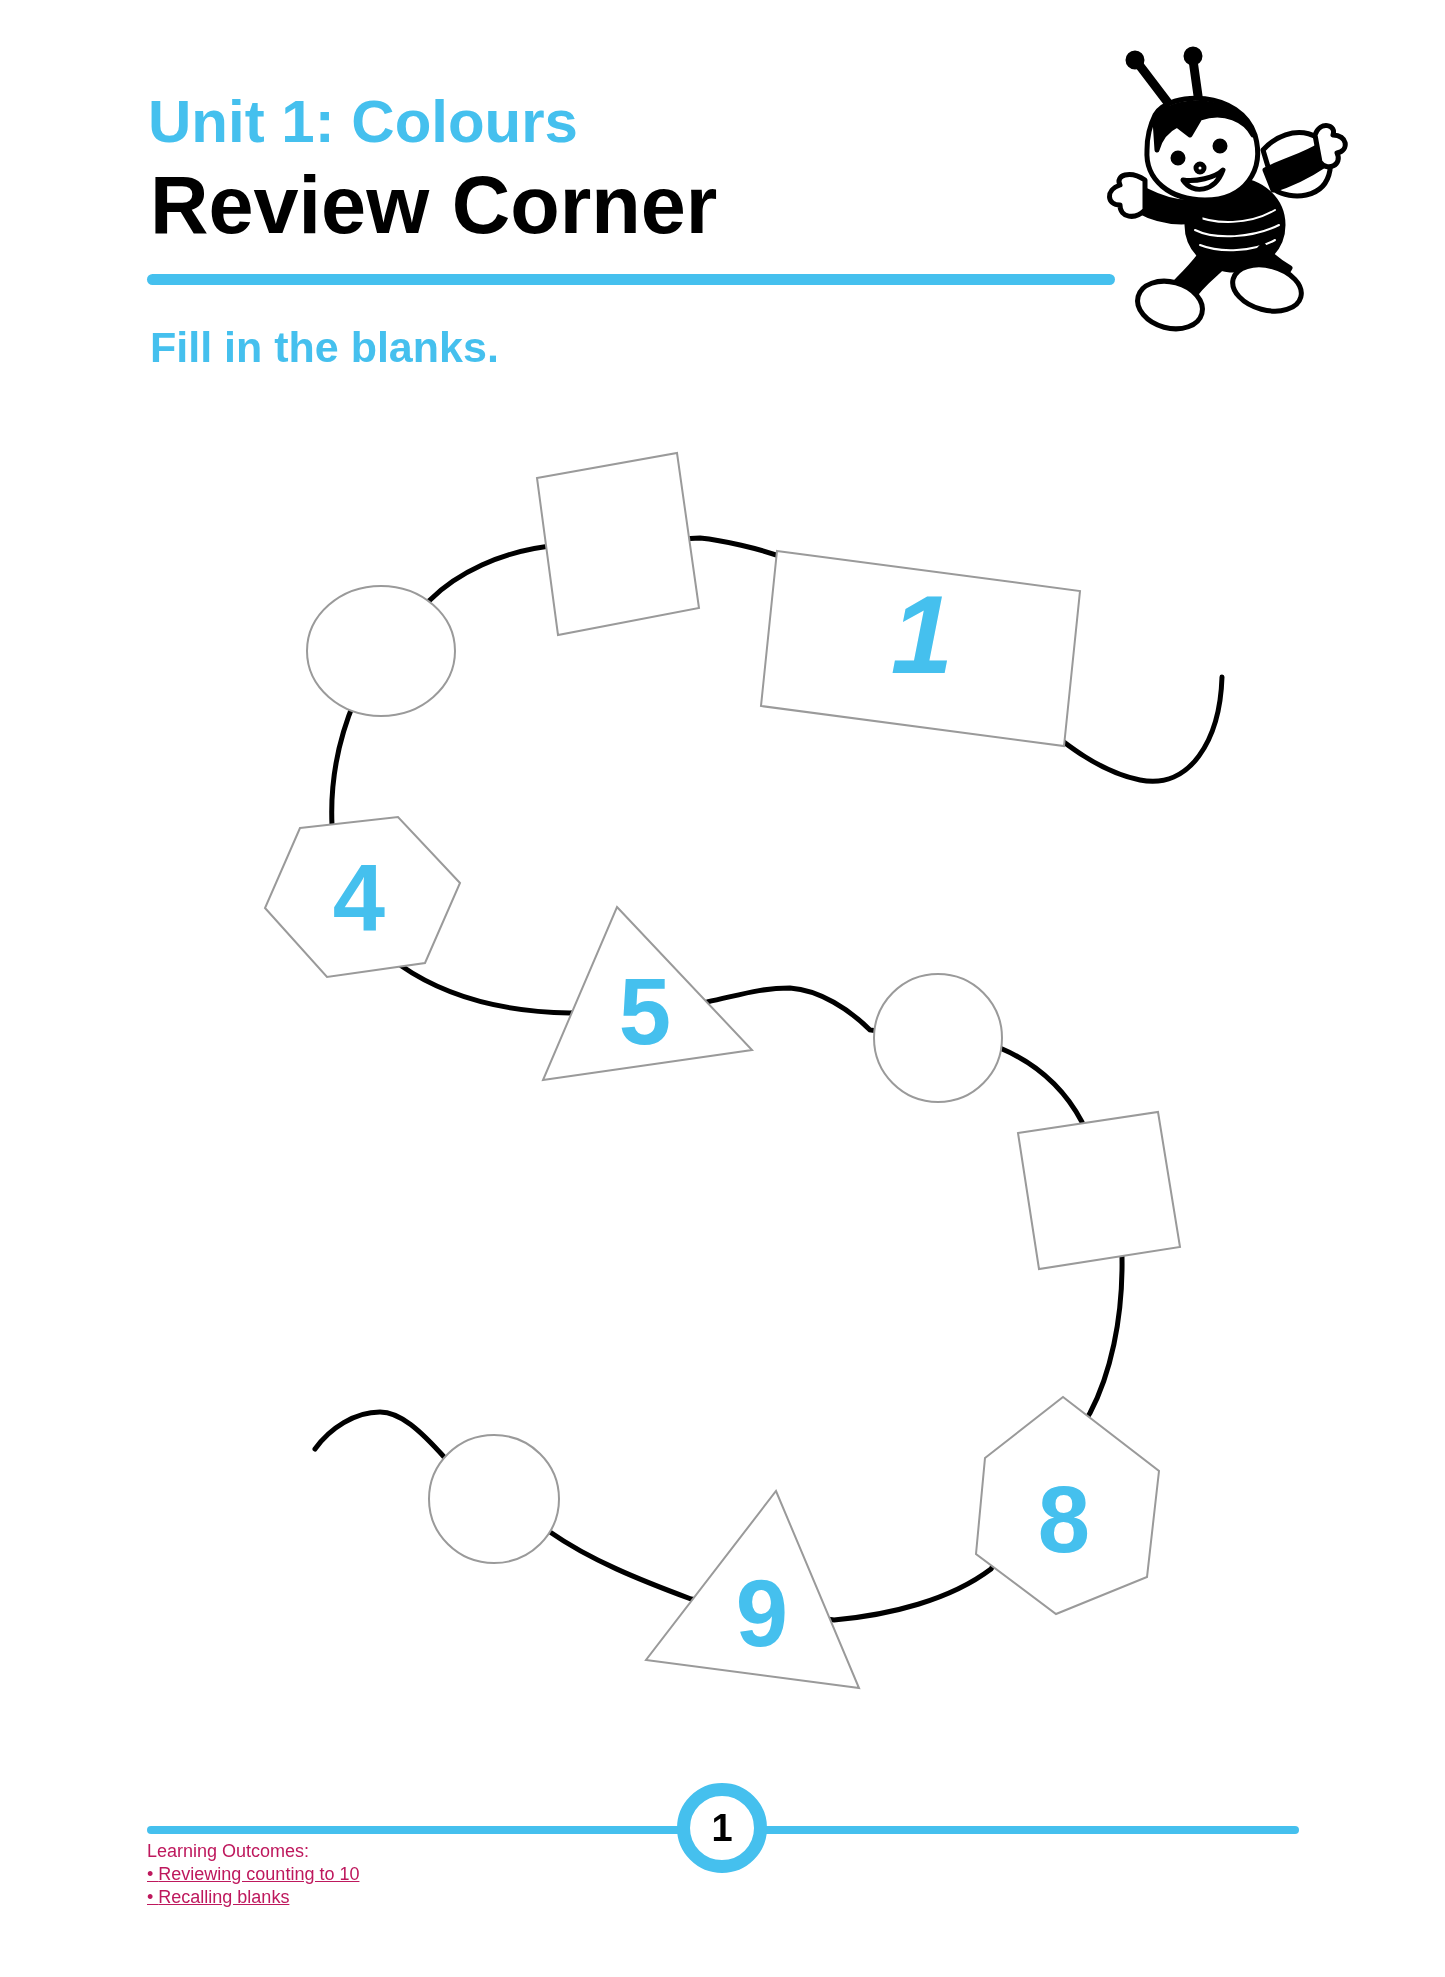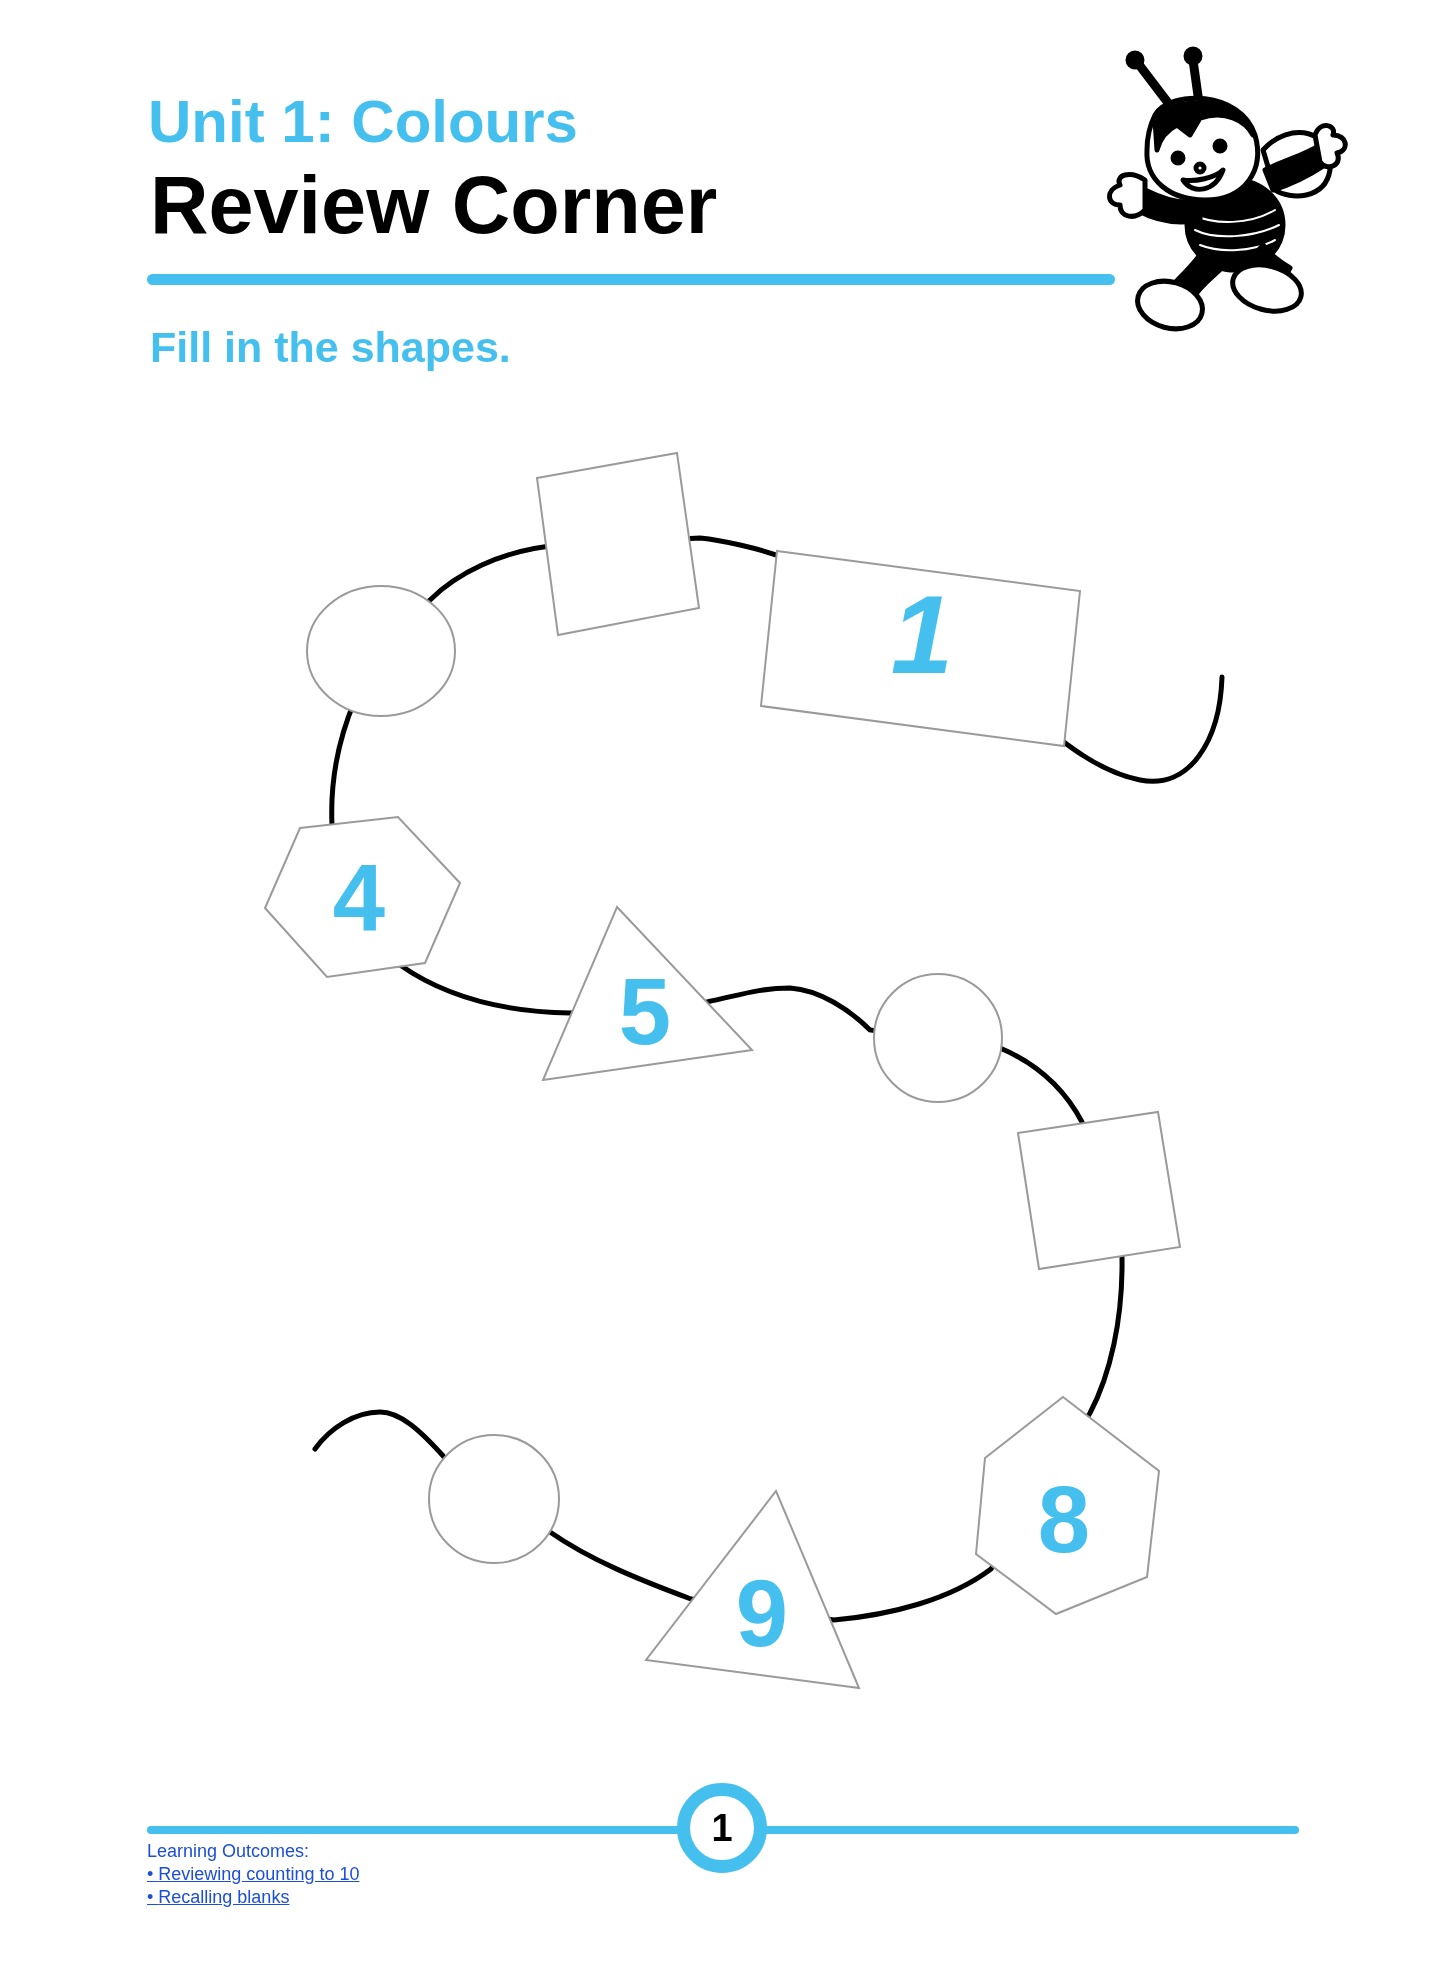--- a/index.html
+++ b/index.html
@@ -8,31 +8,31 @@
   .unit-title { left: 148px; top: 92px; font-size: 60px; font-weight: bold; color: #45c0ee; white-space: nowrap; line-height: 1; }
   .page-title { left: 150px; top: 165px; font-size: 81px; font-weight: bold; color: #000; white-space: nowrap; line-height: 1; letter-spacing: 0px; }
   .header-rule { left: 147px; top: 274px; width: 968px; height: 11px; background: #45c0ee; border-radius: 6px; }
   .instruction { left: 150px; top: 326px; font-size: 43px; font-weight: bold; color: #45c0ee; white-space: nowrap; line-height: 1; }
   .mascot { left: 1075px; top: 40px; width: 300px; height: 300px; }
   .activity { left: 0; top: 0; width: 1445px; height: 1977px; }
   .digit { font-family: "Liberation Sans", sans-serif; font-weight: bold; fill: #45c0ee; }
   .footer-rule { left: 147px; top: 1826px; width: 1152px; height: 8px; background: #45c0ee; border-radius: 4px; }
   .page-badge { left: 677px; top: 1783px; width: 64px; height: 64px; border: 13px solid #45c0ee; border-radius: 50%; background: #fff; text-align: center; }
   .page-num { display: block; font-size: 38px; font-weight: bold; color: #000; line-height: 64px; }
-  .outcomes { left: 147px; top: 1840px; font-size: 18px; color: #1d4ed8; line-height: 23px; }
+  .outcomes { left: 147px; top: 1840px; font-size: 18px; color: #be185d; line-height: 23px; }
   .outcomes ul { list-style: none; margin: 0; padding: 0; text-decoration: underline; }
   .outcomes li::before { content: "\2022\00a0"; }
 </style>
 </head>
 <body>
 
 <div class="abs unit-title">Unit 1: Colours</div>
 <div class="abs page-title">Review Corner</div>
 <div class="abs header-rule"></div>
-<div class="abs instruction">Fill in the shapes.</div>
+<div class="abs instruction">Fill in the blanks.</div>
 
 <svg class="abs mascot" viewBox="0 0 300 300">
   <g stroke="#000" stroke-width="5" fill="#fff" stroke-linecap="round" stroke-linejoin="round">
 
     <path d="M100 72 L62 22" stroke-width="9" fill="none"></path>
     <circle cx="60" cy="20" r="7" fill="#000"></circle>
     <path d="M125 70 L118 20" stroke-width="9" fill="none"></path>
     <circle cx="118" cy="16" r="7" fill="#000"></circle>
 
     <path d="M188 110 C215 80 260 90 255 130 C250 160 215 160 200 150 Z"></path>

